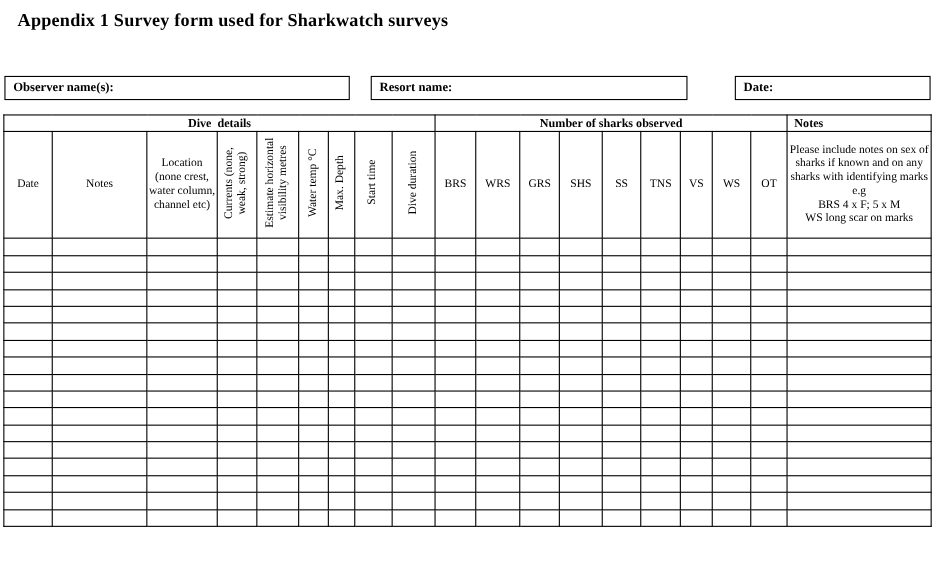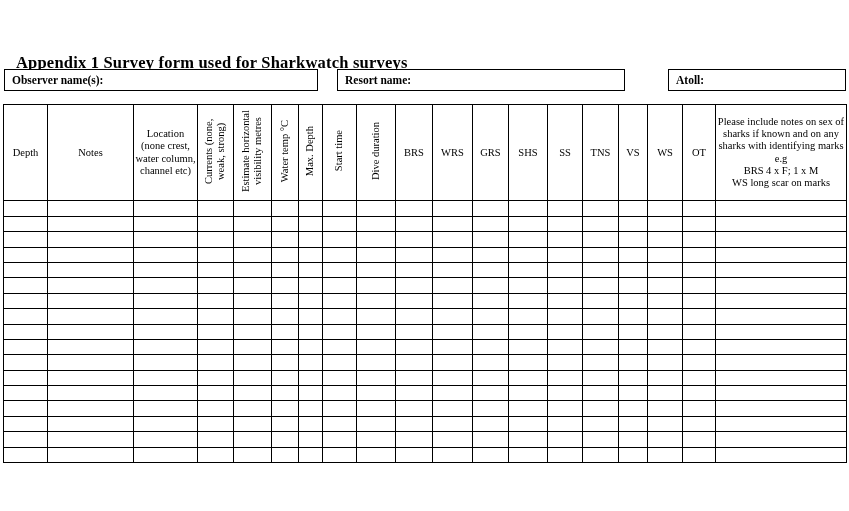--- a/index.html
+++ b/index.html
@@ -6,21 +6,21 @@
   html, body { background: #ffffff; }
   body {
     width: 849px; height: 511px;
     position: relative;
     font-family: "Liberation Serif", serif;
     color: #000;
     overflow: hidden;
   }
   .page-title {
     position: absolute; left: 16px; top: 9px;
-    font-size: 16.5px; font-weight: bold; letter-spacing: 0.2px; margin-top: 44px;
+    font-size: 16.5px; font-weight: bold; letter-spacing: 0.2px;
   }
   .field-box {
     position: absolute; top: 69px; height: 22px;
     border: 1.5px solid #000;
     display: flex; align-items: center;
     padding-left: 7px;
     font-weight: bold; font-size: 11.5px;
     background: #fff;
   }
   .field-observer { left: 4px;  width: 314px; }
@@ -69,21 +69,21 @@
 
 <div class="page-title">Appendix 1 Survey form used for Sharkwatch surveys</div>
 
 <div class="field-box field-observer">
   <span>Observer name(s):</span>
 </div>
 <div class="field-box field-resort">
   <span>Resort name:</span>
 </div>
 <div class="field-box field-atoll">
-  <span>Atoll:</span>
+  <span>Date:</span>
 </div>
 
 <table class="survey">
   <colgroup>
     <col style="width:44px">
       <col style="width:86px">
       <col style="width:64px">
     <col style="width:36px">
       <col style="width:38px">
       <col style="width:27px">
@@ -95,42 +95,47 @@
       <col style="width:36px">
     <col style="width:39px">
       <col style="width:35px">
       <col style="width:36px">
     <col style="width:29px">
       <col style="width:35px">
       <col style="width:33px">
     <col style="width:131px">
   </colgroup>
   <thead>
+    <tr class="group-row">
+      <th colspan="9">Dive  details</th>
+      <th colspan="9">Number of sharks observed</th>
+      <th class="group-notes">Notes</th>
+    </tr>
     <tr class="header-row">
-      <th>Depth</th>
+      <th>Date</th>
       <th>Notes</th>
       <th>Location (none crest, water column, channel etc)</th>
       <th><span class="rot-inner">Currents (none, weak, strong)</span></th>
       <th><span class="rot-inner">Estimate horizontal visibility metres</span></th>
       <th><span class="rot-inner">Water temp °C</span></th>
       <th><span class="rot-inner">Max. Depth</span></th>
       <th><span class="rot-inner">Start time</span></th>
       <th><span class="rot-inner">Dive duration</span></th>
       <th>BRS</th>
       <th>WRS</th>
       <th>GRS</th>
       <th>SHS</th>
       <th>SS</th>
       <th>TNS</th>
       <th>VS</th>
       <th>WS</th>
       <th>OT</th>
       <th class="notes-header-cell">
         <div>Please include notes on sex of sharks if known and on any sharks with identifying marks e.g</div>
-        <div>BRS 4 x F; 1 x M</div>
+        <div>BRS 4 x F; 5 x M</div>
         <div>WS long scar on marks</div>
       </th>
     </tr>
   </thead>
   <tbody id="table-body">
       <tr>
         <td></td>
         <td></td>
         <td></td>
         <td></td>

